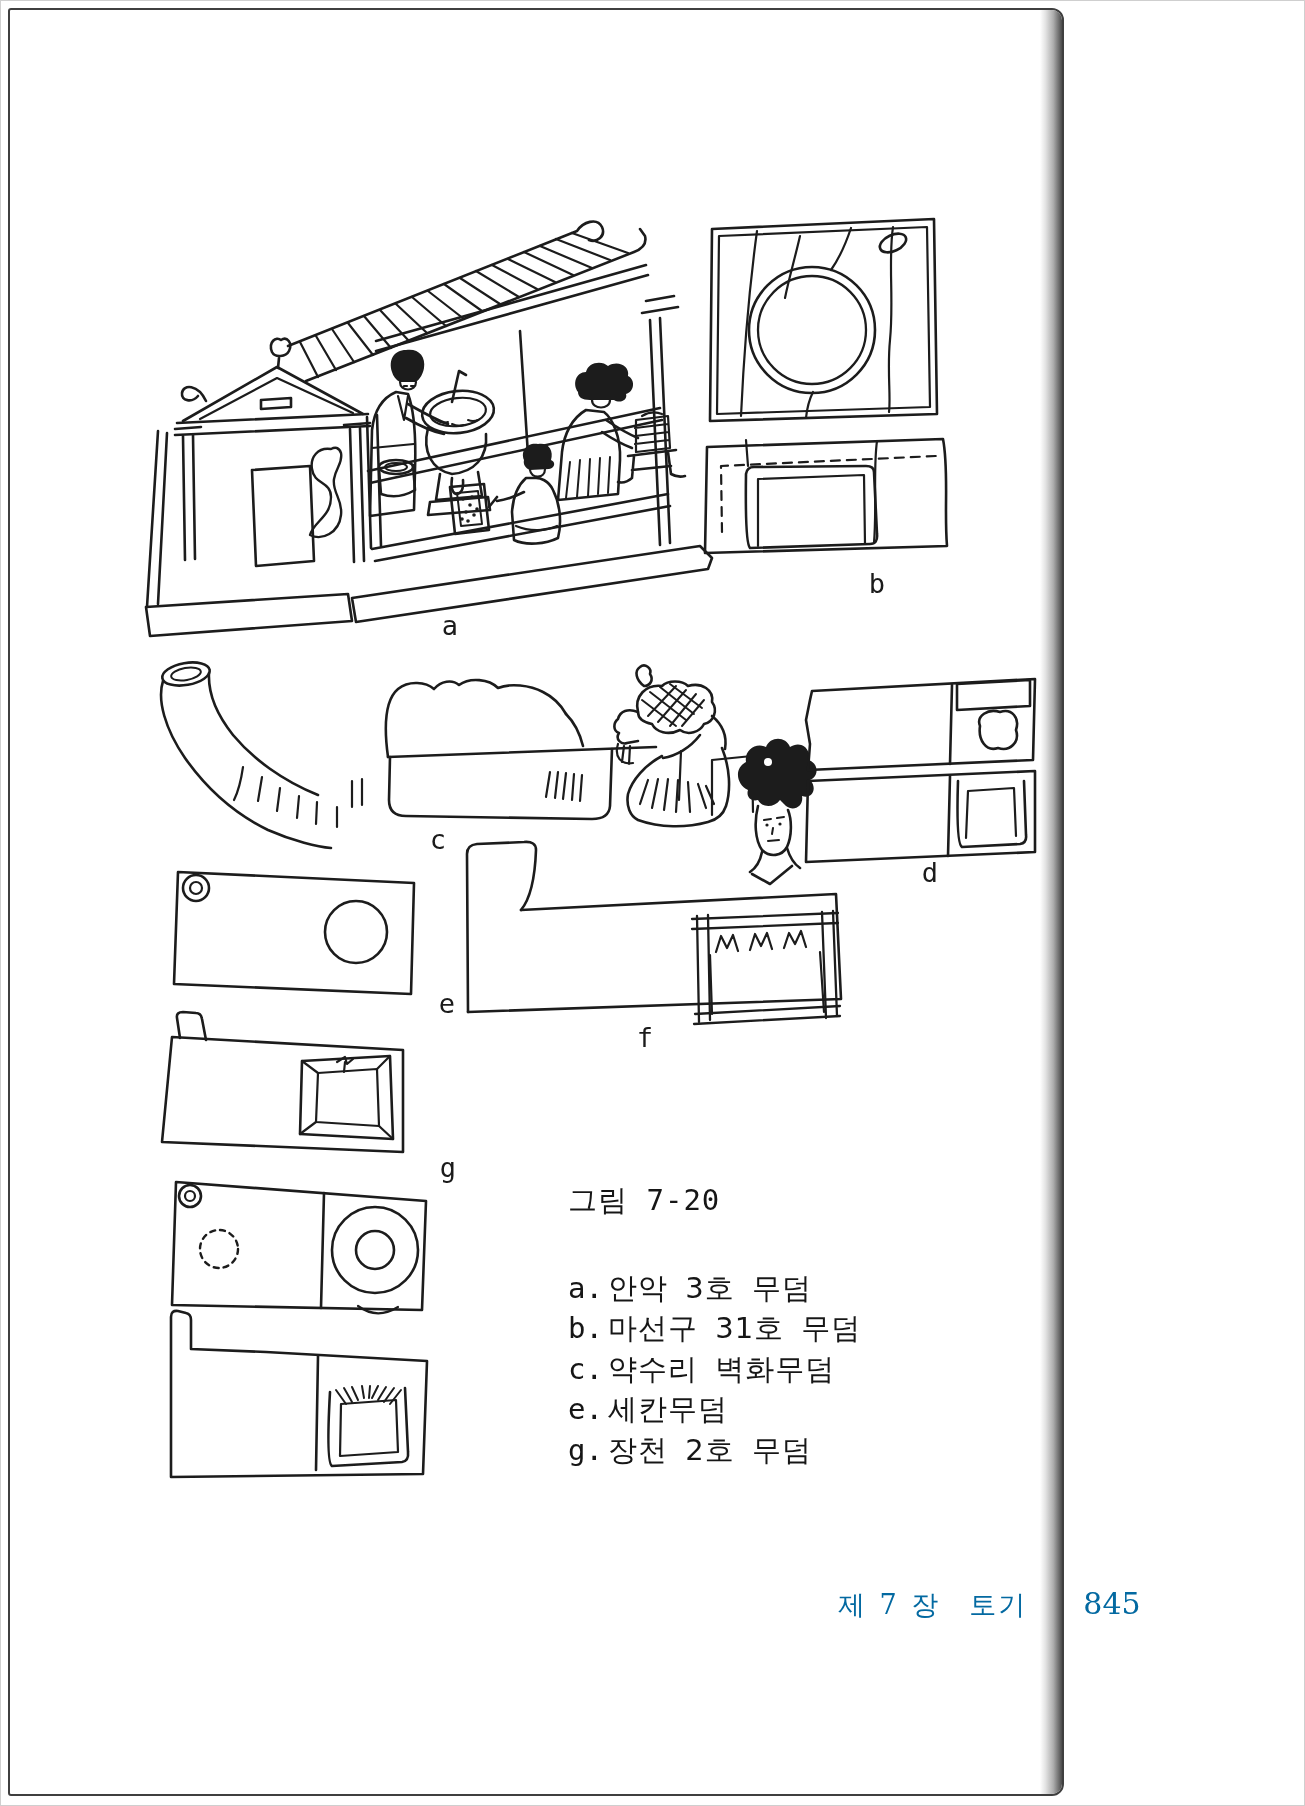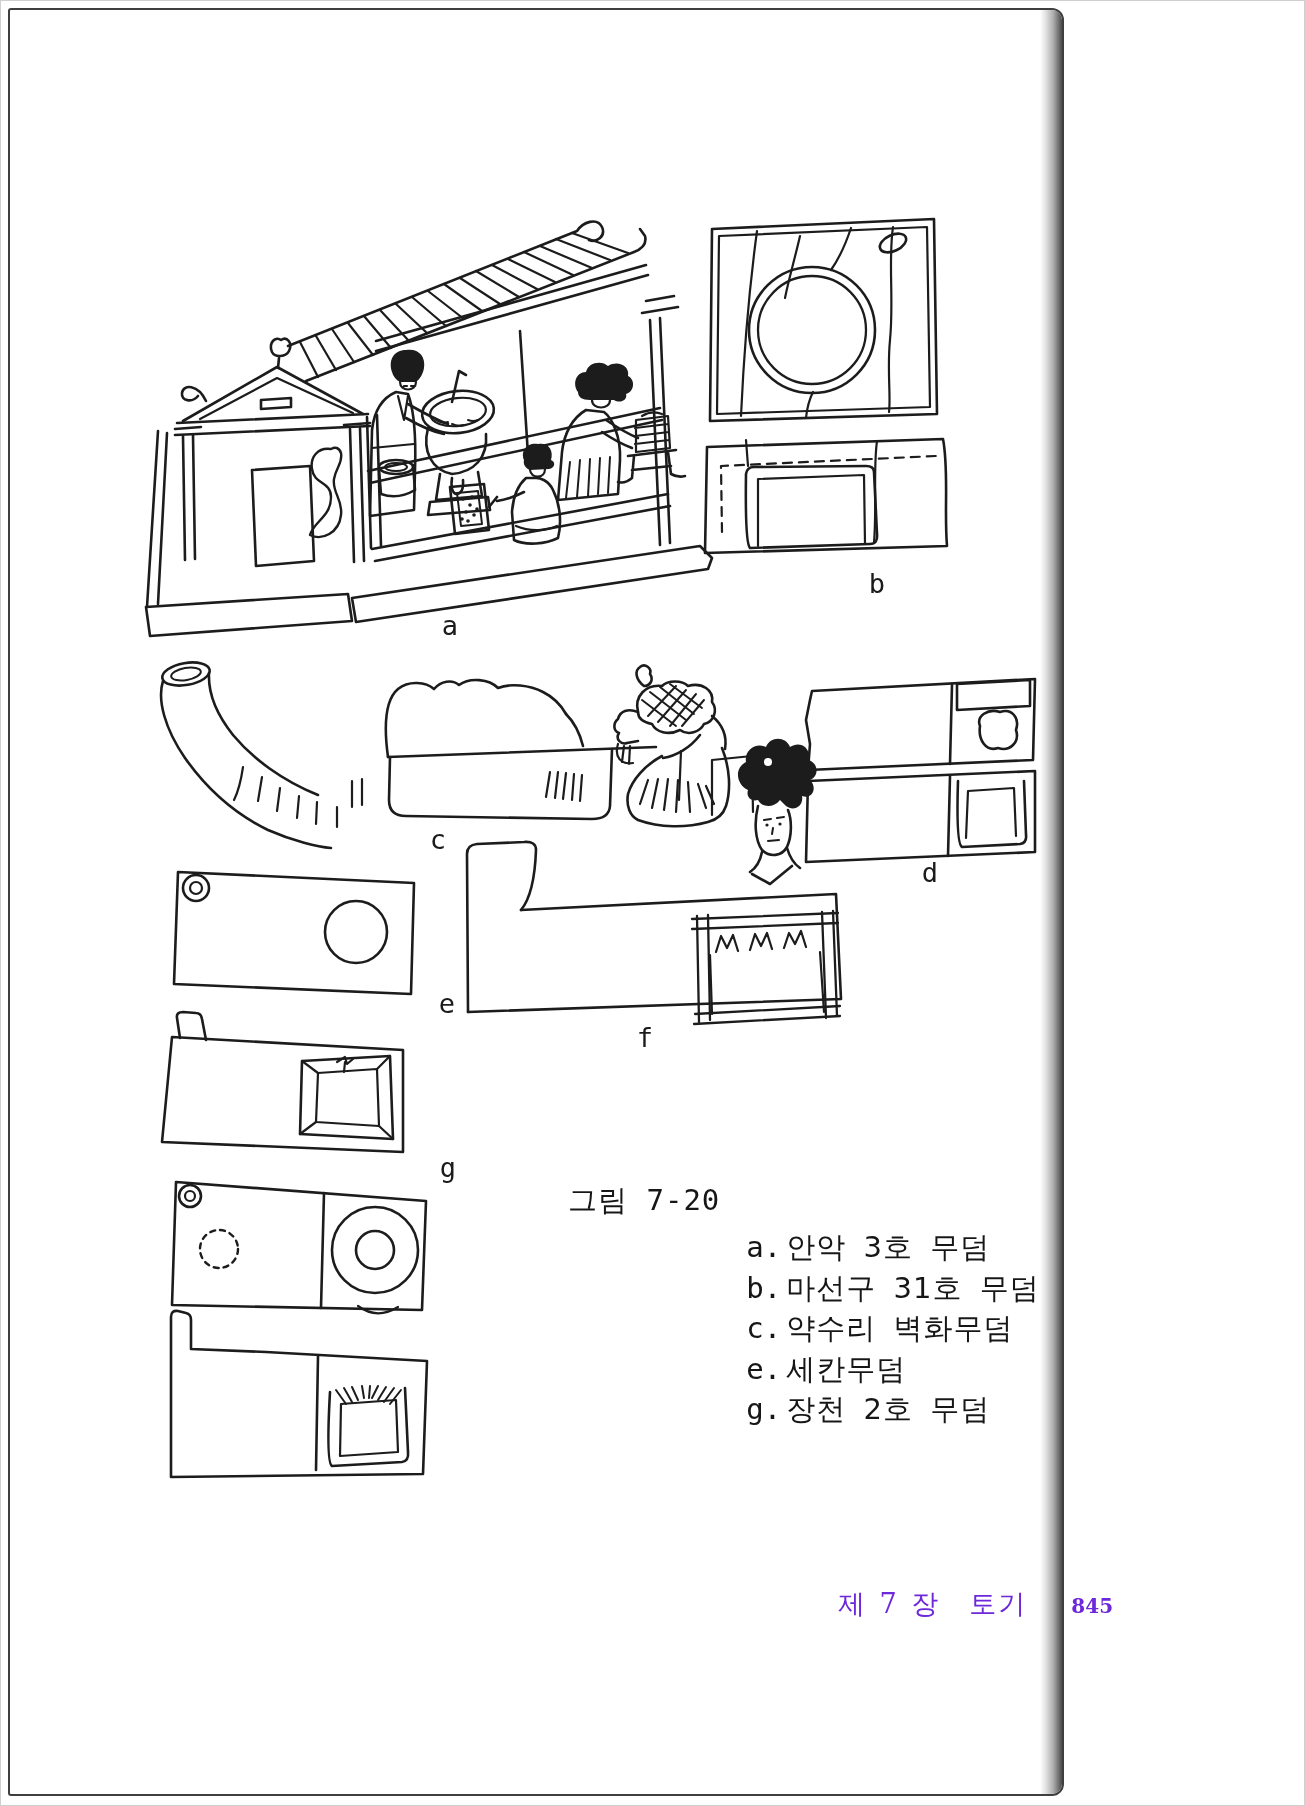--- a/index.html
+++ b/index.html
@@ -7,31 +7,31 @@
          outline:1px solid #cfcfcf;outline-offset:-1px;
          font-family:"DejaVu Sans",sans-serif;color:#1c1c1c;}
   .book{position:absolute;left:8px;top:8px;width:1056px;height:1788px;background:#ffffff;
         border:2px solid #3f3f3f;border-radius:3px 12px 12px 3px;box-sizing:border-box;}
   .page-edge{position:absolute;right:0;top:0;bottom:0;width:22px;border-radius:0 10px 10px 0;
         background:linear-gradient(to right,#ffffff 0%,#e3e3e3 25%,#aeaeae 60%,#707070 85%,#4a4a4a 100%);}
   svg.art{position:absolute;left:0;top:0;}
   .dlabel{position:absolute;transform:translate(-50%,-50%);font-family:"DejaVu Sans Mono",monospace;
         font-size:27px;color:#1b1b1b;}
   .caption{position:absolute;left:568px;top:1180px;display:flex;align-items:flex-start;
-        font-size:29px;line-height:40.5px;color:#161616;}
+        font-size:29px;line-height:40.5px;color:#161616;flex-direction:column;}
   .fig-no{font-family:"DejaVu Sans Mono",monospace;letter-spacing:1px;margin-right:26px;white-space:nowrap;}
   .entries{display:flex;flex-direction:column;margin-top:47px;}
   .entry{white-space:nowrap;}
   .entry .key{font-family:"DejaVu Sans Mono",monospace;display:inline-block;width:40px;}
   .entry .txt{word-spacing:7px;letter-spacing:1px;}
   .footer{position:absolute;left:838px;top:1586px;display:flex;align-items:baseline;
-        font-family:"DejaVu Serif",serif;font-size:27px;color:#6d28d9;}
+        font-family:"DejaVu Serif",serif;font-size:27px;color:#0369a1;}
   .footer .chapter{letter-spacing:3px;}
   .footer .section{margin-left:28px;letter-spacing:2px;}
-  .footer .pageno{margin-left:44px;font-weight:bold;font-size:20px;}
+  .footer .pageno{margin-left:56px;font-weight:normal;font-size:30px;}
 </style>
 </head>
 <body>
 
 <div class="stage">
   <div class="book">
     <div class="page-edge"></div>
   </div>
 
   <svg class="art" width="1305" height="1806" viewBox="0 0 1305 1806" fill="none" stroke="#1c1c1c" stroke-width="2.6" stroke-linecap="round" stroke-linejoin="round">

